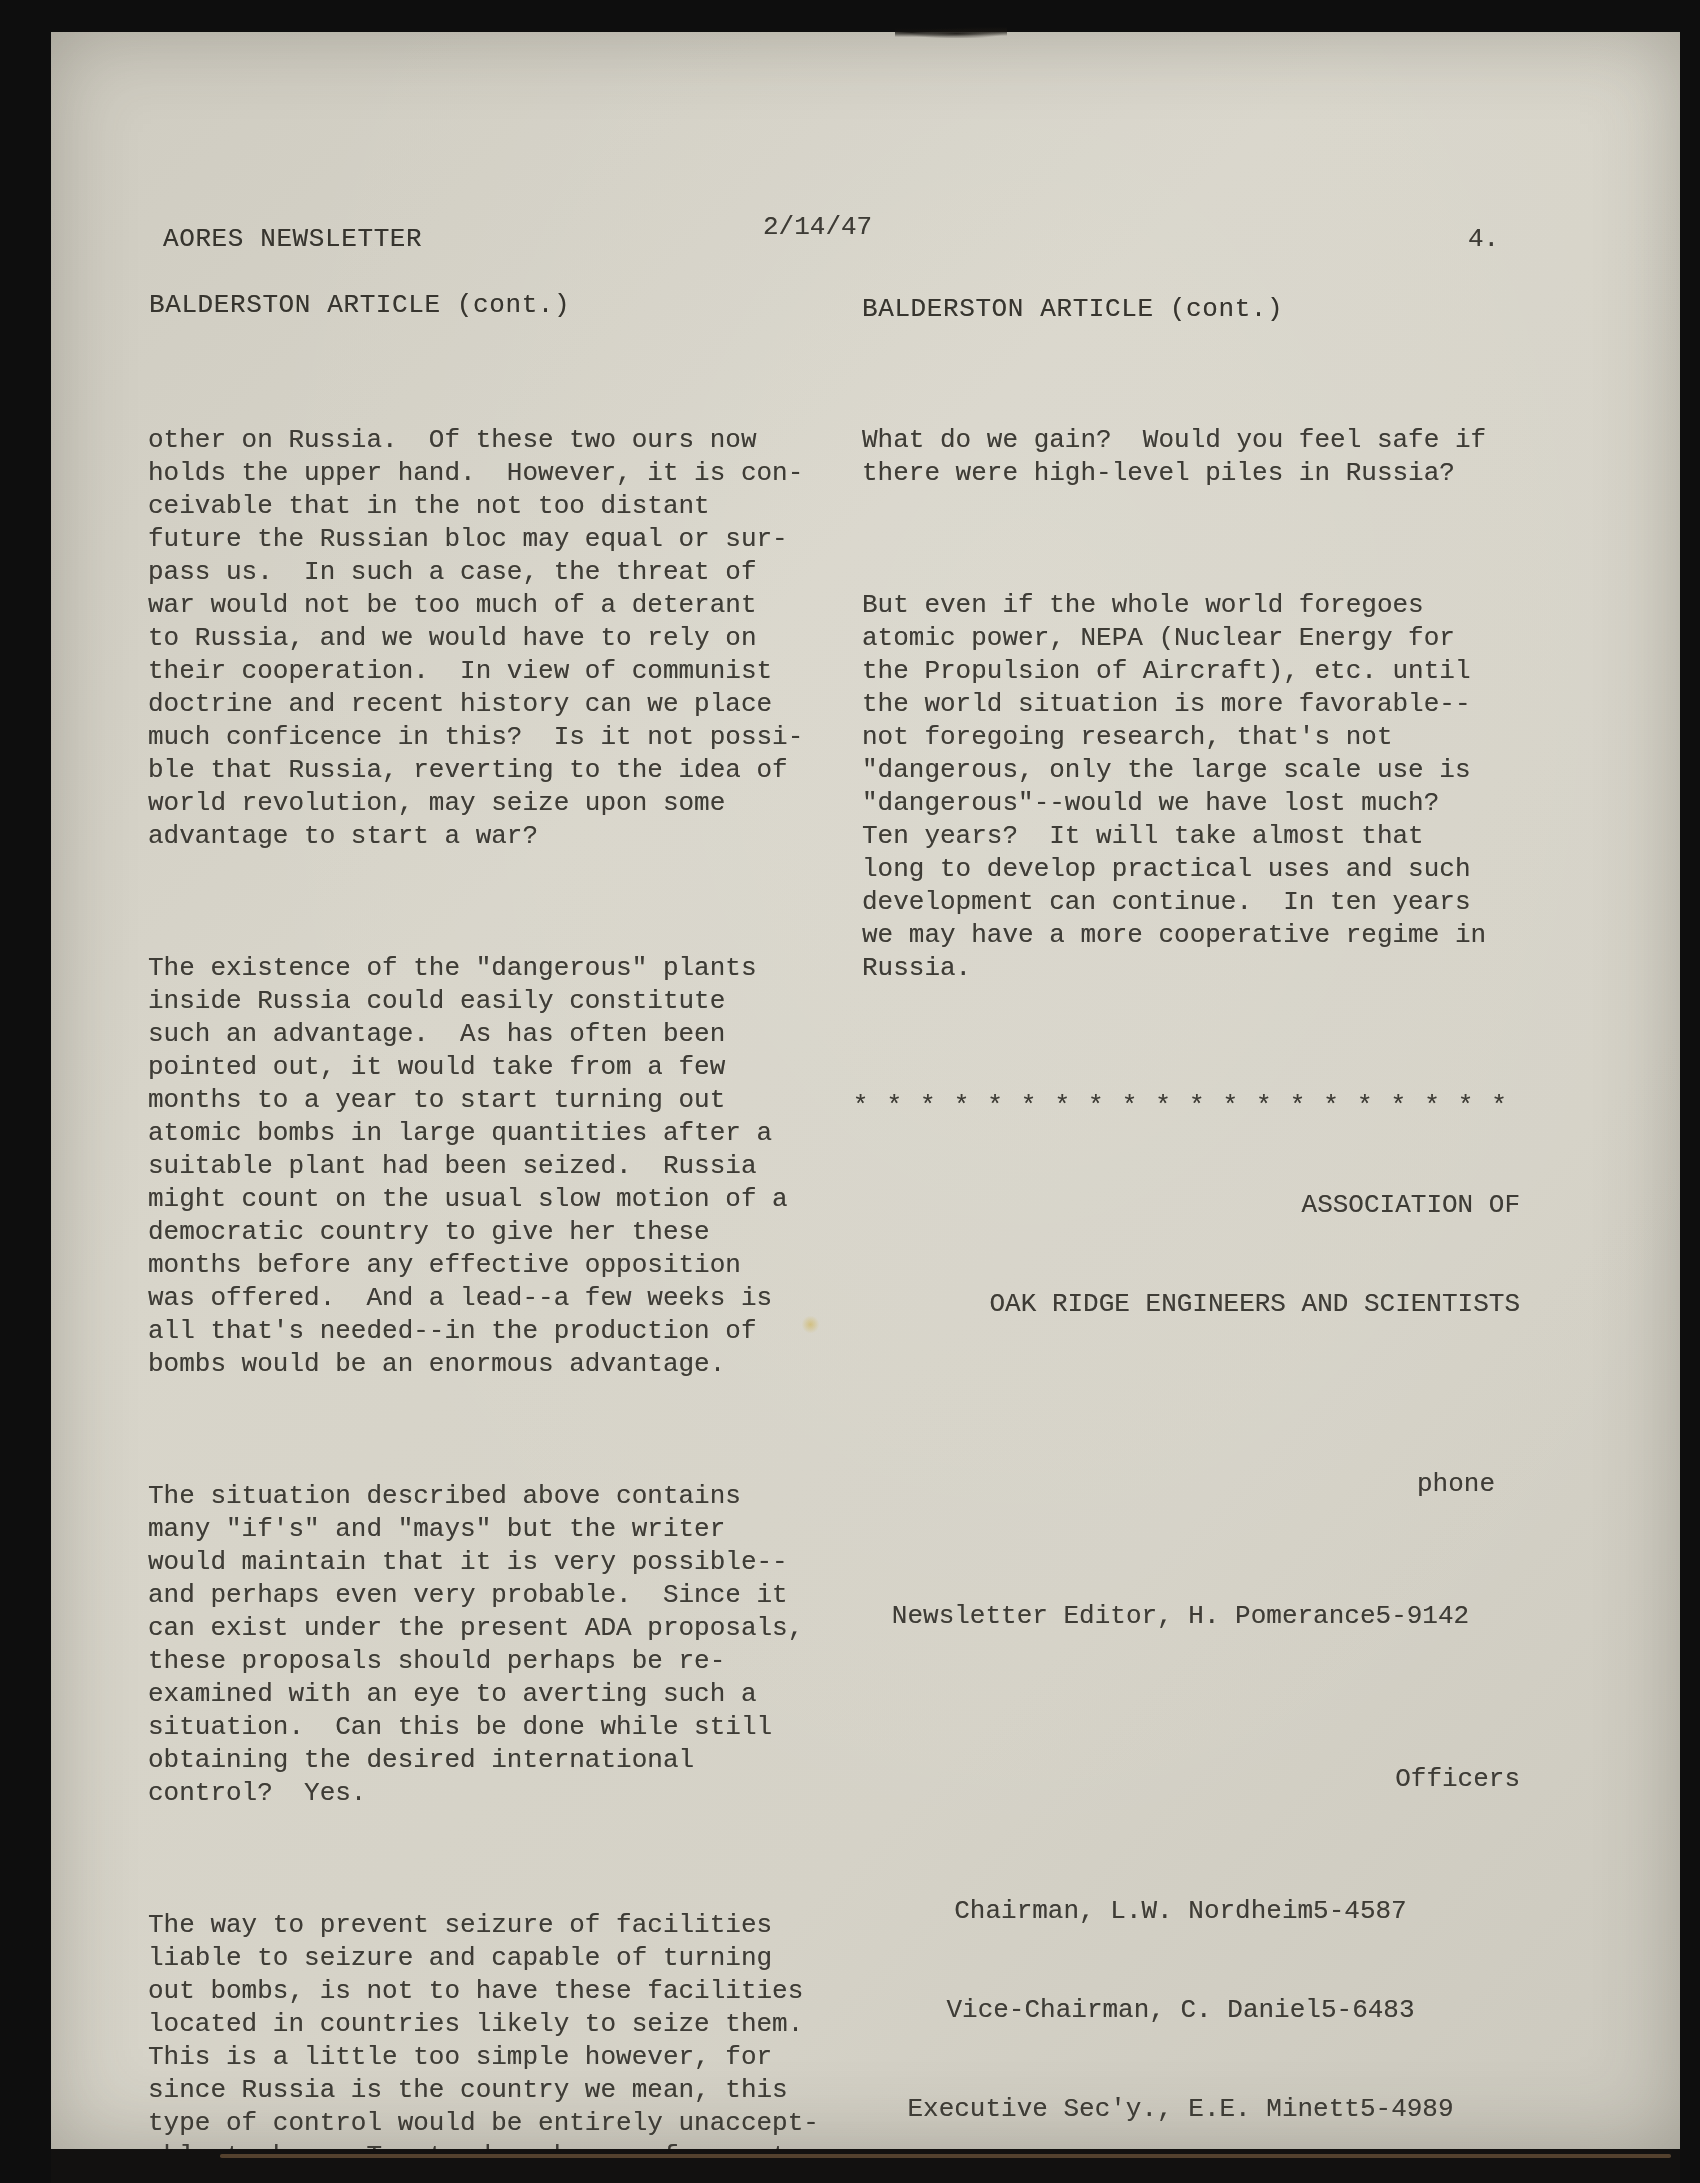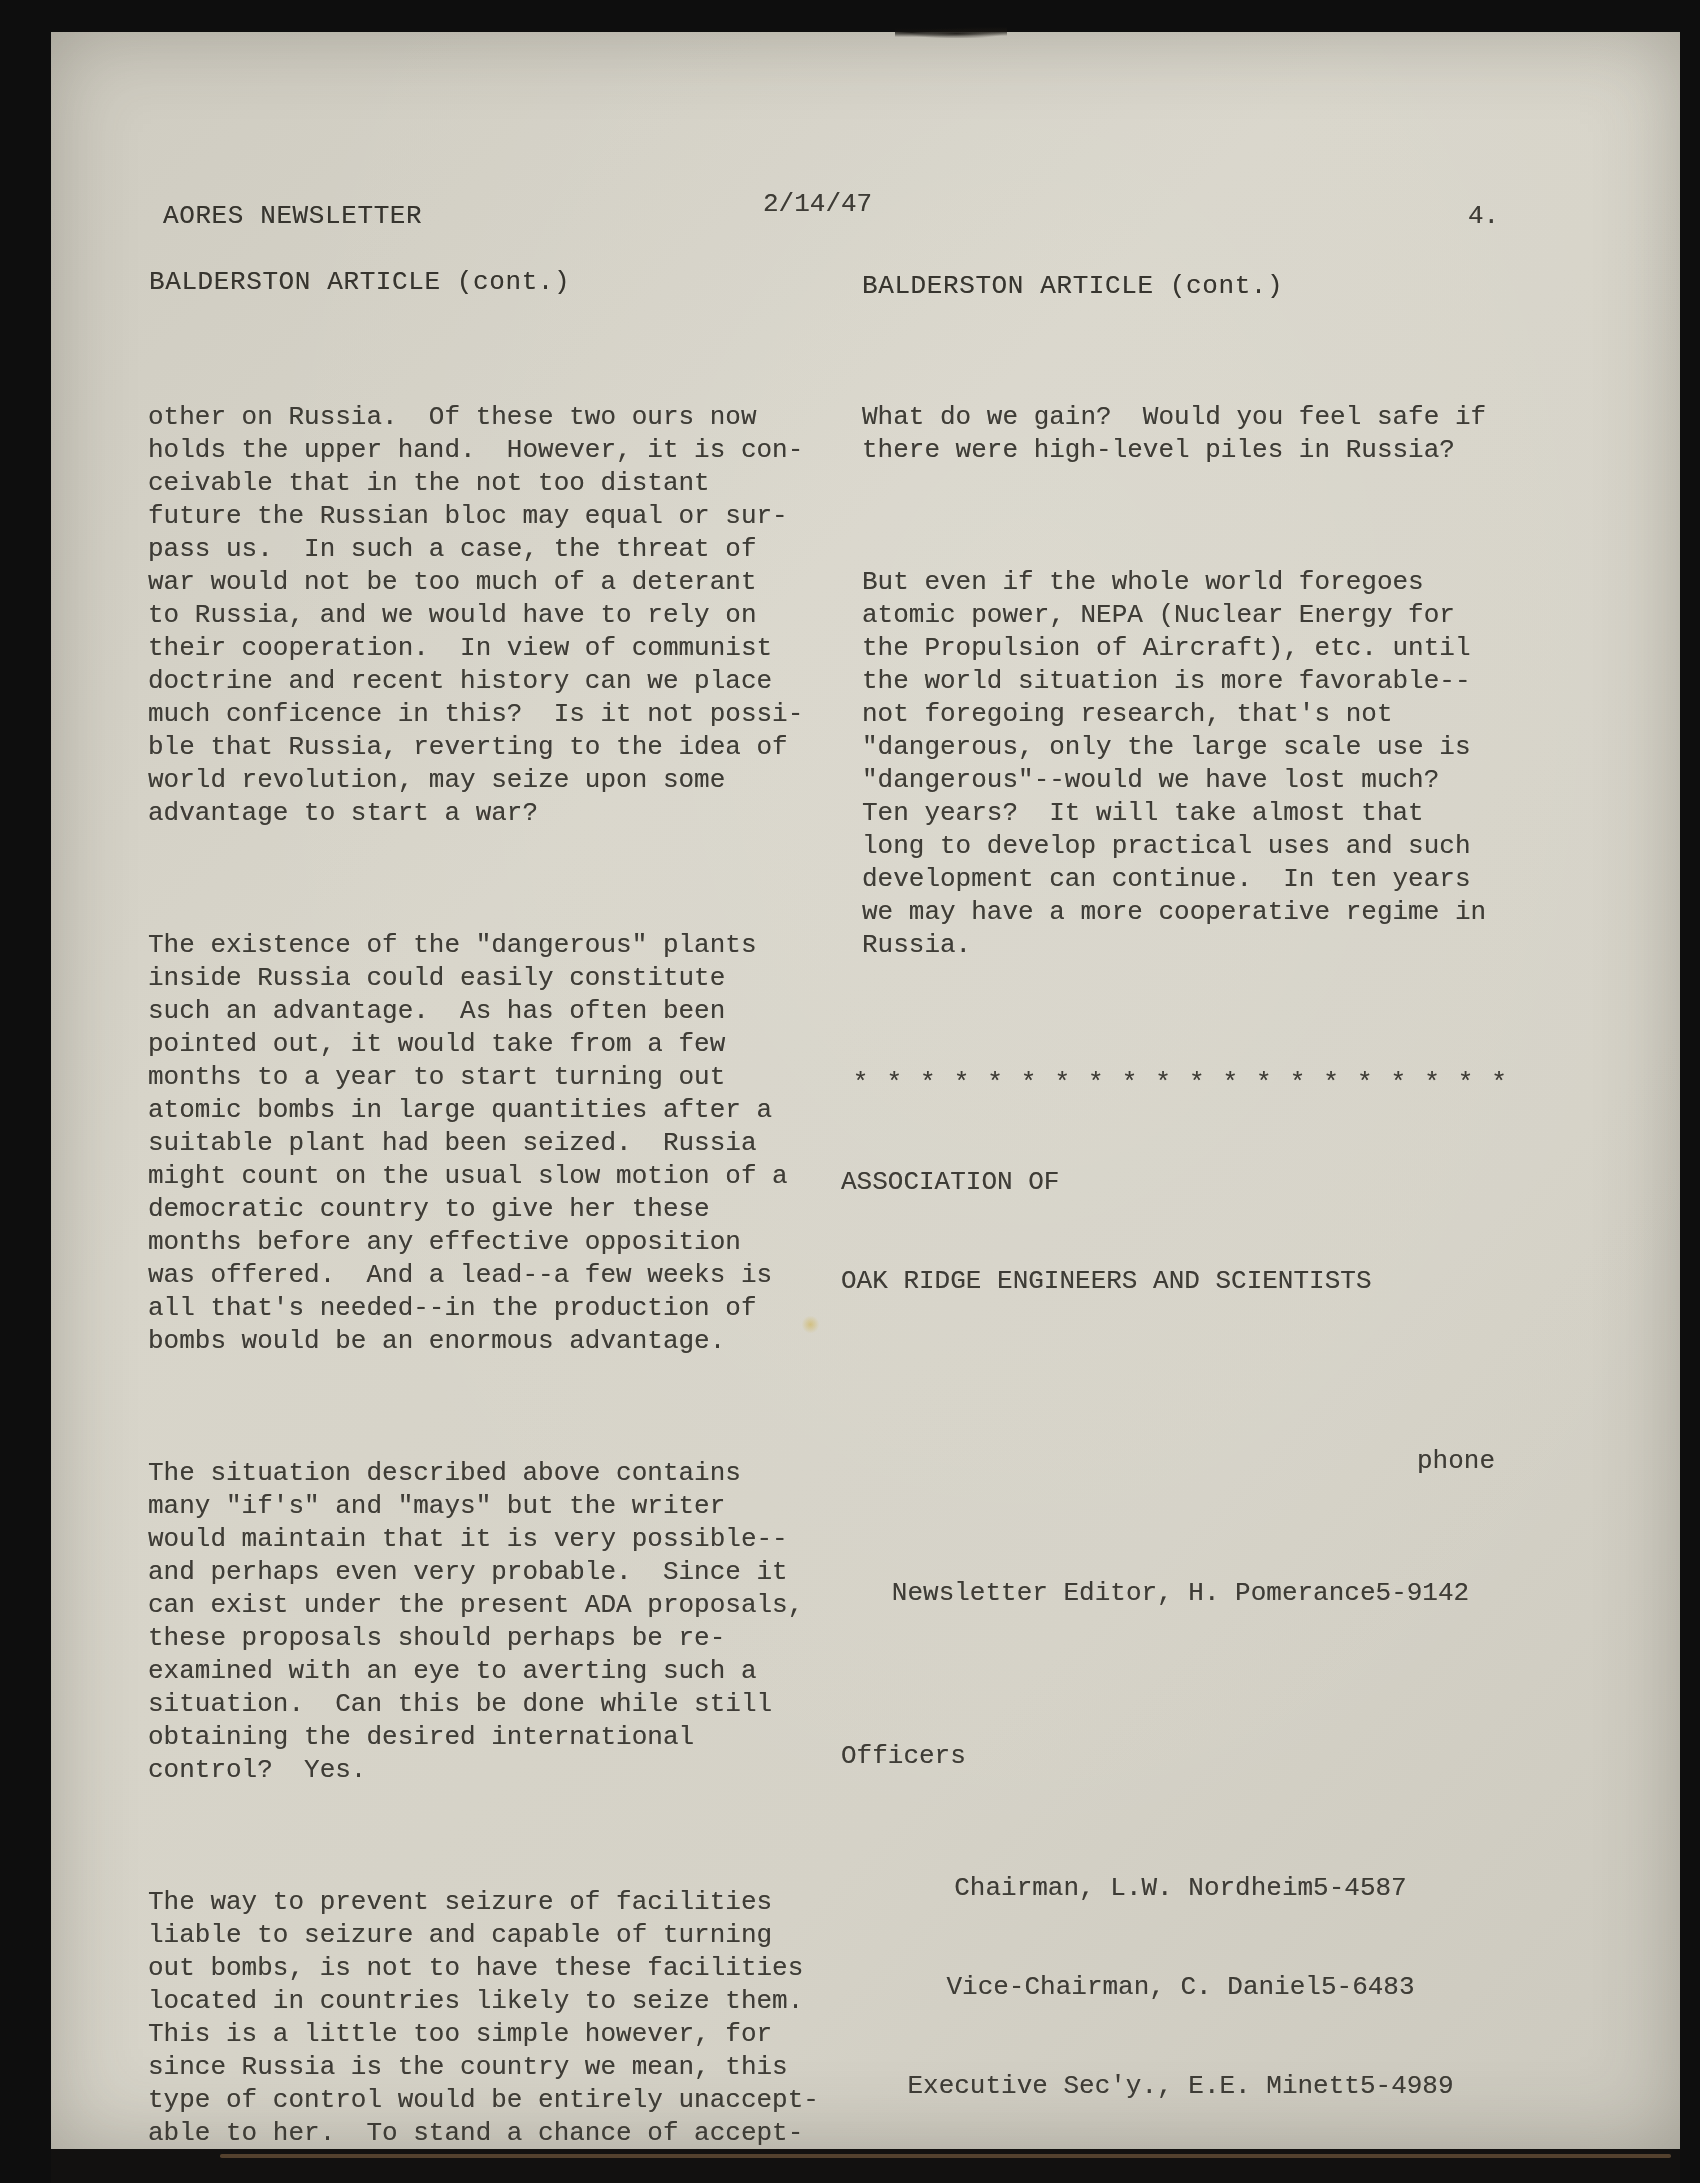--- a/index.html
+++ b/index.html
@@ -22,33 +22,34 @@
       linear-gradient(135deg, #cfccc1 0%, #d8d5ca 35%, #d5d2c7 70%, #ccc9be 100%);
     box-shadow: inset 0 0 83px rgba(60,55,45,0.30);
   }
   .txt {
     position: absolute;
     color: #3e3c36;
     font-size: 26px;
     line-height: 33px;
     text-shadow: 0 0 0.6px rgba(50,48,42,0.45);
     white-space: pre-wrap;
+    margin-top: 23px;
   }
   .heading { letter-spacing: 0.6px; color: #37352f; }
   .header-title { left: 163px; top: 200px; }
   .header-date  { left: 763px; top: 188px; }
   .header-page  { left: 1468px; top: 200px; }
   .head-left  { left: 149px;  top: 266px; }
   .head-right { left: 862px; top: 270px; }
   .body-left  { left: 148px;  top: 335px; width: 762px; }
   .body-right { left: 862px; top: 335px; width: 703px; }
   .para { margin: 0 0 33px 0; white-space: pre-wrap; }
   .roster { left: 841px; top: 992px; width: 679px; }
   .stars { margin-top: 8.9px; text-align: center; letter-spacing: 1.2px; }
-  .center { text-align: left; }
+  .center { text-align: right; }
   .phone-label { margin-top: 48px; text-align: right; padding-right: 25px; }
   .row { display: flex; justify-content: center; }
   .row .ph { text-align: right; }
   .officers-heading { margin-top: 31px; }
   .bottom-strip {
     position: absolute;
     left: 51px;
     top: 2149px;
     width: 1629px;
     height: 34px;

